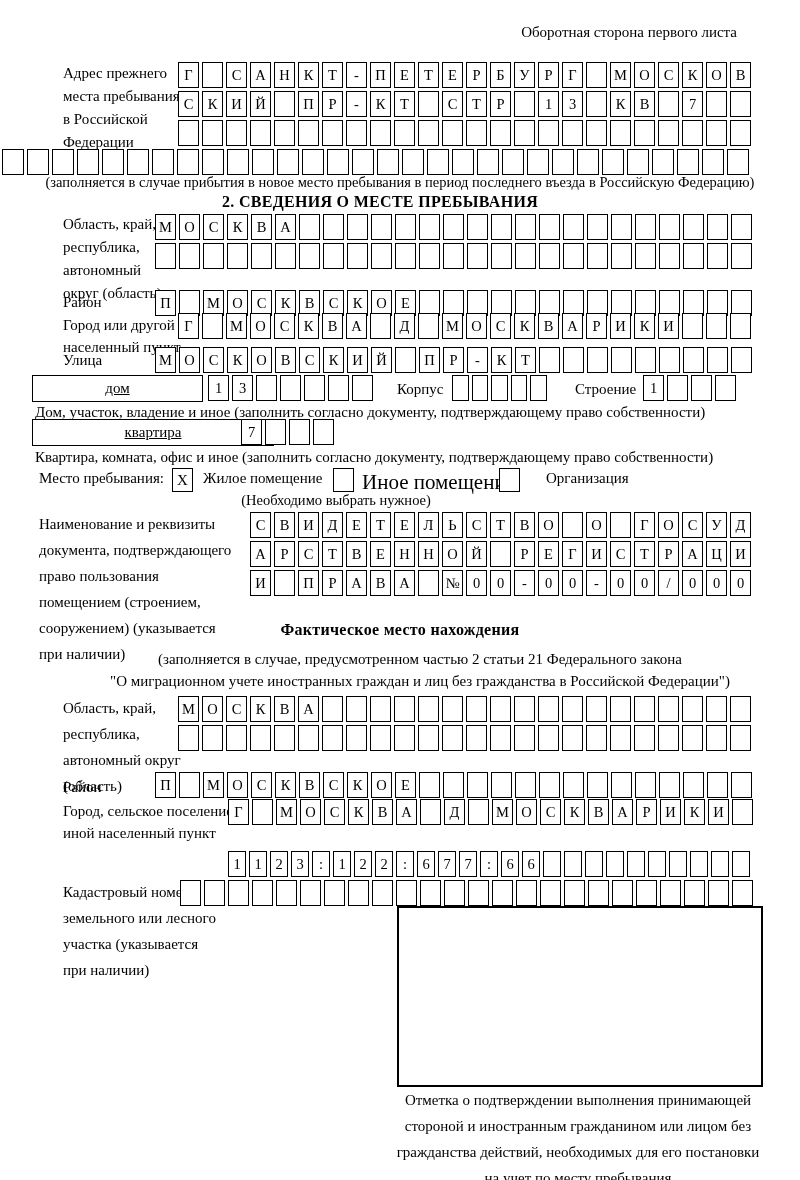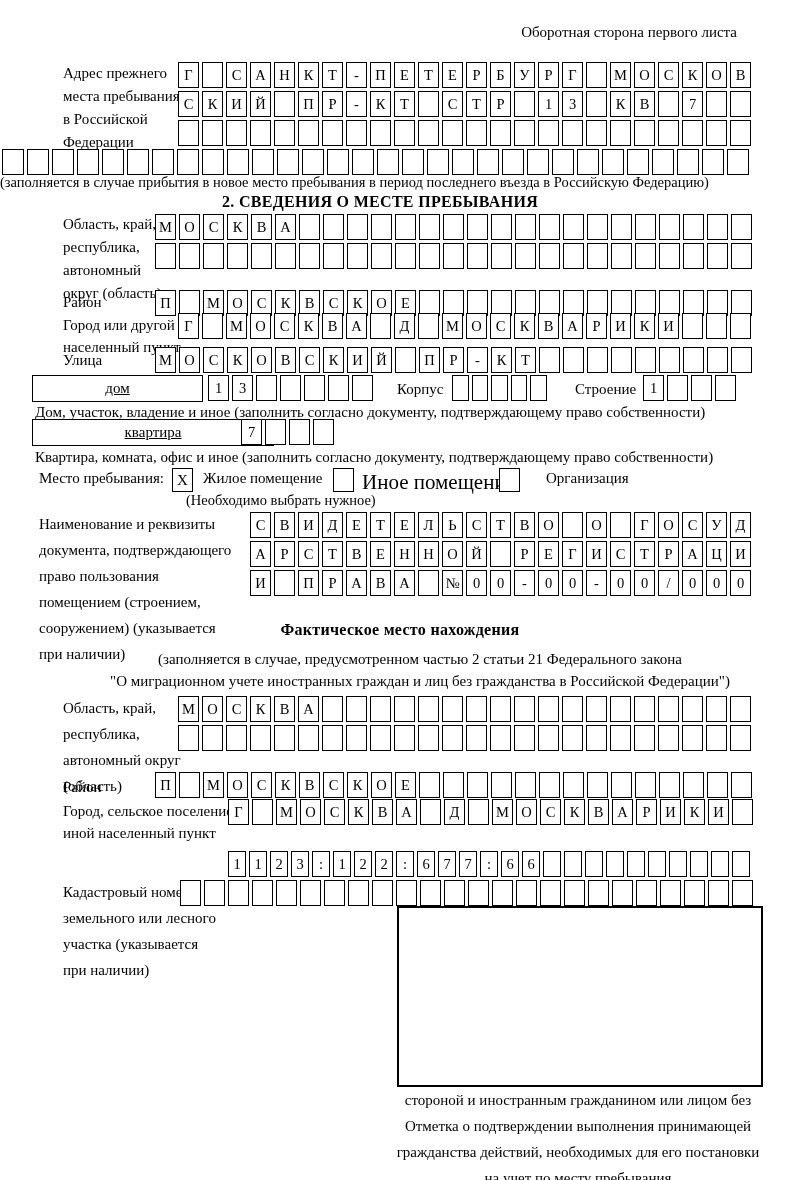--- a/index.html
+++ b/index.html
@@ -2,21 +2,21 @@
 <html><head>
 <meta charset="utf-8">
 <style>
   html,body{margin:0;padding:0;background:#fff;}
   .page{position:relative;width:800px;height:1180px;background:#fff;color:#000;
         font-family:"Liberation Serif","DejaVu Serif",serif;overflow:hidden;}
   .abs{position:absolute;}
   .lbl{position:absolute;font-size:15px;line-height:23px;}
   .lbl26{position:absolute;font-size:15px;line-height:26px;}
   .lbl22{position:absolute;font-size:15px;line-height:22px;}
-  .note{position:absolute;font-size:14.5px;text-align:left;font-family:Liberation Serif, serif;}
+  .note{position:absolute;font-size:14.5px;text-align:center;font-family:Liberation Serif, serif;}
   .title{position:absolute;font-size:16px;font-weight:bold;text-align:center;letter-spacing:.3px;}
   .cells{position:absolute;display:flex;column-gap:3px;}
   .cell{box-sizing:border-box;flex:none;width:21px;height:26px;border:1.8px solid #000;
         display:flex;align-items:center;justify-content:center;font-size:14.5px;background:#fff;}
   .wide .cell{width:22px;}
   .narrow .cell{width:16.5px;}
   .cad .cell{width:18px;}
   .widebox{position:absolute;box-sizing:border-box;height:27px;border:1.8px solid #000;
         display:flex;align-items:center;justify-content:center;font-size:15px;background:#fff;text-decoration:underline;}
   .chk{position:absolute;box-sizing:border-box;width:21px;height:24px;border:1.8px solid #000;
@@ -608,19 +608,19 @@
       <span class="cell"></span>
       <span class="cell"></span>
       <span class="cell"></span>
       <span class="cell"></span>
       <span class="cell"></span>
       <span class="cell"></span>
     </div>
 
   <div class="stampbox" style="left:397px;top:906px;width:362px;height:177px"></div>
   <div class="abs" style="left:383px;top:1087px;width:390px;text-align:center">
+    <div class="capline">Отметка о подтверждении выполнения принимающей</div>
     <div class="capline">стороной и иностранным гражданином или лицом без</div>
-    <div class="capline">Отметка о подтверждении выполнения принимающей</div>
     <div class="capline">гражданства действий, необходимых для его постановки</div>
     <div class="capline">на учет по месту пребывания</div>
   </div>
 
 </div>
 
 </body></html>

